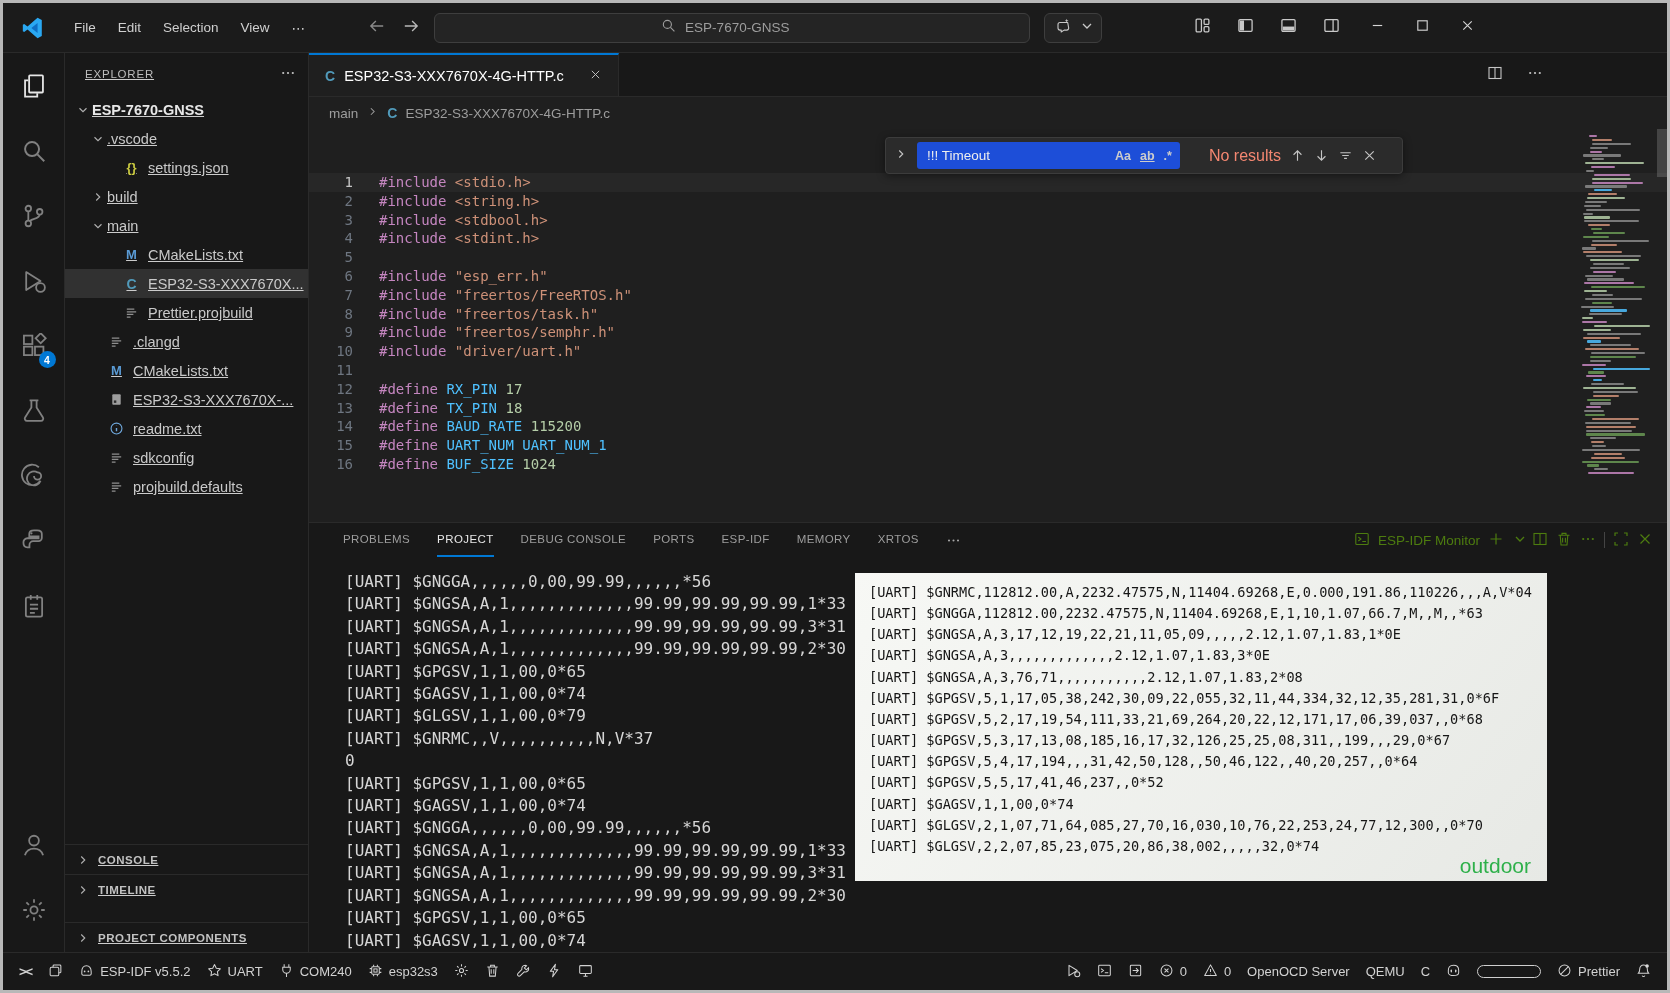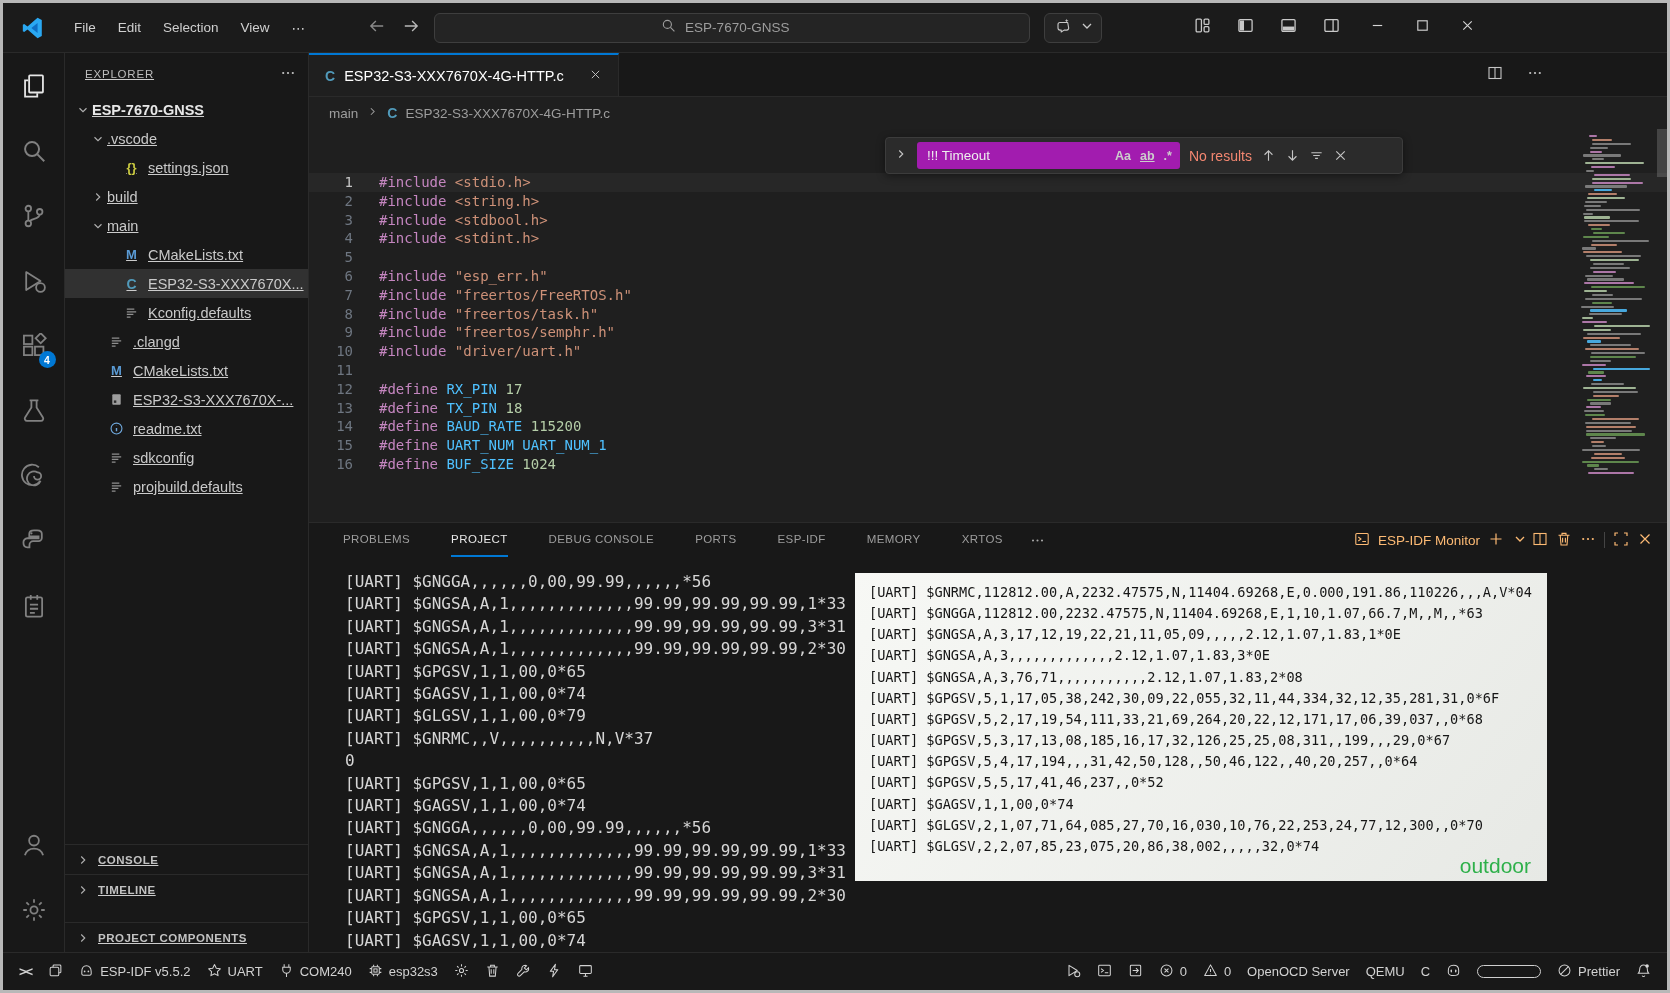--- a/index.html
+++ b/index.html
@@ -70,38 +70,38 @@
   .cl{display:flex;height:18.8px;white-space:pre;}
   .cl .ln{width:44px;flex:0 0 44px;text-align:right;color:#6e7681;}
   .cl .ct{padding-left:26px;color:#d4d4d4;}
   .cl.active{background:rgba(255,255,255,.04);}
   .cl.active .ln{color:#c6c6c6;}
   .tok-d{color:#c586c0;}.tok-s{color:#ce9178;}.tok-v{color:#4fc1ff;}.tok-n{color:#b5cea8;}
   .find{position:absolute;top:8px;left:576px;width:518px;height:37px;background:#2b2b2b;border:1px solid #3c3c3c;
         border-radius:4px;box-shadow:0 2px 8px rgba(0,0,0,.45);display:flex;align-items:center;padding:0 8px;gap:9px;z-index:5;}
   .find .toggle{color:#c5c5c5;}
   .find .toggle svg{width:14px;height:14px;}
-  .find-input{flex:0 0 248px;display:flex;align-items:center;background:#a21caf;height:27px;border-radius:3px;padding:0 8px;gap:9px;}
+  .find-input{flex:0 0 248px;display:flex;align-items:center;background:#1d4ed8;height:27px;border-radius:3px;padding:0 8px;gap:9px;}
   .find-input input{background:none;border:none;outline:none;color:#eee;font-size:13.5px;flex:1;min-width:0;font-family:"Liberation Sans",sans-serif;}
   .find-opt{color:#ccc;font-size:12.5px;font-weight:600;}
   .find-opt.word{text-decoration:underline;}
-  .no-results{color:var(--no-results,#f48771);font-size:14px;white-space:nowrap;margin-left:0;}
+  .no-results{color:var(--no-results,#f48771);font-size:16px;white-space:nowrap;margin-left:20px;}
   .find-ic{color:#c5c5c5;display:flex;}
   .find-ic svg{width:15px;height:15px;}
   .minimap{position:absolute;top:6px;right:14px;width:72px;}
   .mm-row{height:2.2px;margin-bottom:1.7px;border-radius:1px;}
   .vscroll{position:absolute;top:0;right:0;width:10px;height:48px;background:rgba(180,180,180,.25);}
   
   .panel{height:430px;flex:0 0 auto;border-top:1px solid #2a2a2a;background:#181818;display:flex;flex-direction:column;}
   .panel-header{height:34px;flex:0 0 auto;display:flex;align-items:center;padding:0 14px 0 34px;gap:27px;}
   .ptab{font-size:11.5px;letter-spacing:.4px;color:#9d9d9d;height:100%;display:flex;align-items:center;border-bottom:2px solid transparent;}
   .ptab.active{color:#e7e7e7;border-bottom-color:var(--accent,#0078d4);}
   .panel-more{color:#a8a8a8;display:flex;}
   .panel-more svg{width:15px;height:15px;}
-  .panel-actions{margin-left:auto;display:flex;align-items:center;gap:8px;color:#fdba74;font-size:13.5px;}
+  .panel-actions{margin-left:auto;display:flex;align-items:center;gap:8px;color:#4d7c0f;font-size:13.5px;}
   .panel-actions .ic svg{width:16px;height:16px;}
   .panel-actions .sep{width:1px;height:16px;background:#444;}
   .monitor-tab{display:flex;align-items:center;gap:8px;}
   .terminal{flex:1;position:relative;overflow:hidden;padding:14px 0 0 36px;font-family:"DejaVu Sans Mono",monospace;
             font-size:16px;line-height:22.4px;color:#d6d6d6;}
   .tline{white-space:pre;}
   .overlay{position:absolute;left:546px;top:16px;width:692px;height:308px;background:linear-gradient(130deg,#f7f8f5,#e7e9e5);
            color:#161616;font-family:"DejaVu Sans Mono",monospace;font-size:13.6px;line-height:21.15px;padding:9px 0 0 14px;overflow:hidden;}
   .overlay .oline{white-space:pre;}
   .overlay .tag{position:absolute;right:16px;bottom:5px;color:var(--outdoor,#2eb04a);font-size:21px;font-family:"Liberation Sans",sans-serif;}
@@ -324,21 +324,21 @@
               <span class="fi fi-c">C</span>
               <span>ESP32-S3-XXX7670X...</span>
             </div>
             <div class="tree-row" style="padding-left: 38px;">
               <span class="chev"></span>
               <span class="fi fi-list">
                 <svg viewBox="0 0 16 16" fill="none" stroke="currentColor" stroke-width="1.3">
                   <path d="M3 4.5h8M3 7.3h10M3 10.1h7M3 12.9h4"></path>
                 </svg>
               </span>
-              <span>Kconfig.defaults</span>
+              <span>Prettier.projbuild</span>
             </div>
             <div class="tree-row" style="padding-left: 23px;">
               <span class="chev"></span>
               <span class="fi fi-list">
                 <svg viewBox="0 0 16 16" fill="none" stroke="currentColor" stroke-width="1.3">
                   <path d="M3 4.5h8M3 7.3h10M3 10.1h7M3 12.9h4"></path>
                 </svg>
               </span>
               <span>.clangd</span>
             </div>
@@ -583,21 +583,21 @@
             <span class="find-ic" id="ic-findclose">
                 <svg viewBox="0 0 16 16" stroke="currentColor" stroke-width="1.2">
                   <path d="m3.5 3.5 9 9M12.5 3.5l-9 9"></path>
                 </svg>
               </span>
           </div>
         </div>
 
         <div class="panel">
           <div class="panel-header">
-            <span id="ptabs" style="display:flex;gap:41px;height:100%;align-items:center">
+            <span id="ptabs" style="display:flex;gap:27px;height:100%;align-items:center">
                 <span class="ptab">PROBLEMS</span>
                 <span class="ptab active">PROJECT</span>
                 <span class="ptab">DEBUG CONSOLE</span>
                 <span class="ptab">PORTS</span>
                 <span class="ptab">ESP-IDF</span>
                 <span class="ptab">MEMORY</span>
                 <span class="ptab">XRTOS</span>
               </span>
             <span class="panel-more ic" id="ic-pmore">
                 <svg viewBox="0 0 16 16" fill="currentColor">

